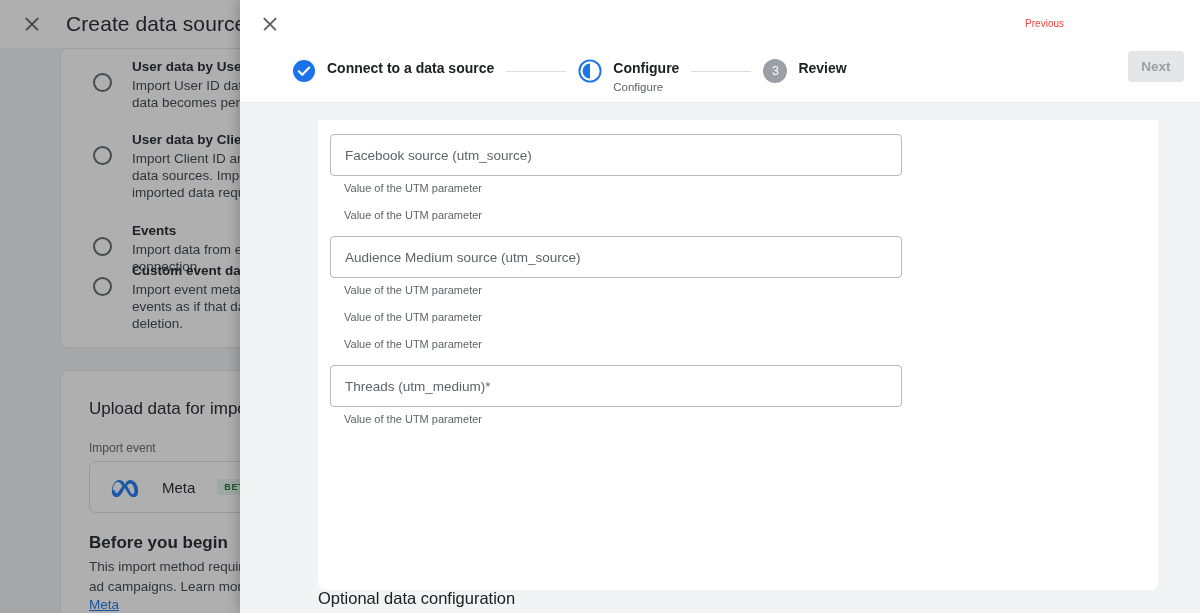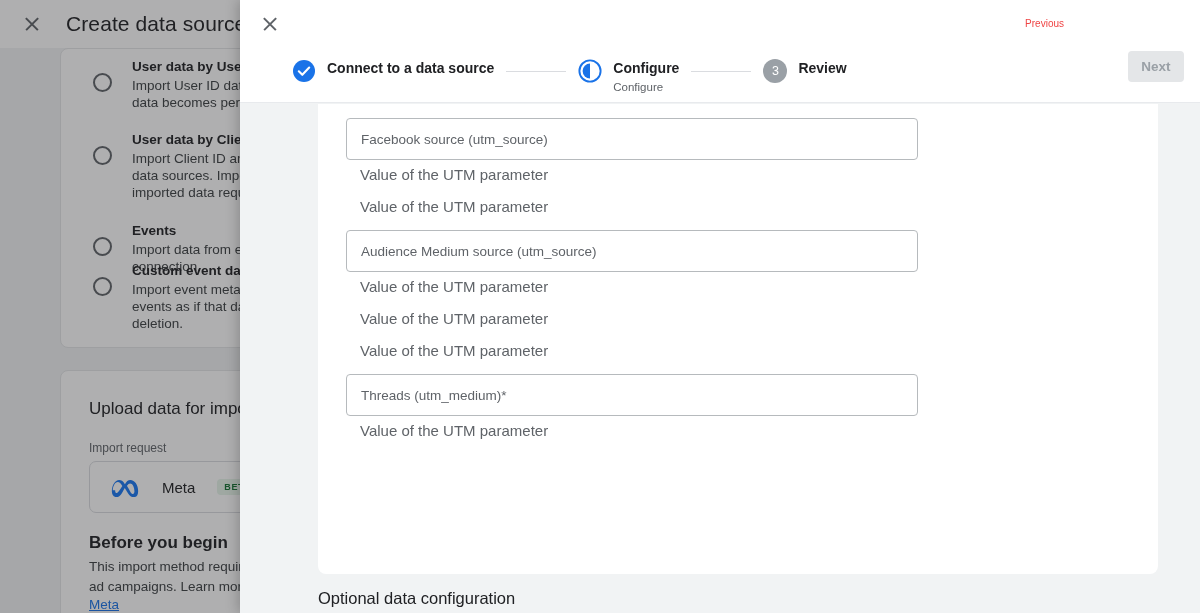--- a/index.html
+++ b/index.html
@@ -153,36 +153,36 @@
   .step-txt-wrap { display: flex; flex-direction: column; }
   .step-label { font-size: 14px; font-weight: 700; color: #202124; line-height: 20px; }
   .step-sub { font-size: 11.5px; color: #5f6368; line-height: 16px; margin-top: 1px; }
   .step-conn {
     width: 60px; height: 1px; background: #dadce0;
     margin: 13px 12px 0 12px; flex: none;
   }
 
   
   #form-card {
-    position: absolute; left: 78px; top: 104px;
+    position: absolute; left: 78px; top: 120px;
     width: 840px; min-height: 470px;
     background: #ffffff;
     border-radius: 0 0 8px 8px;
-    padding: 14px 18px 16px 28px;
+    padding: 14px 18px 16px 12px;
   }
   .field-group { margin-bottom: 15px; }
   .field-box {
     width: 572px; height: 42px;
     border: 1px solid #b6babd; border-radius: 4px;
     display: flex; align-items: center; padding: 0 14px;
     background: #fff; cursor: text;
   }
   .field-ph { font-size: 13.5px; color: #5f6368; }
   .field-help {
-    font-size: 15px; color: #5f6368;
+    font-size: 11px; color: #5f6368;
     margin: 6px 0 0 14px;
   }
   #optional-heading {
     position: absolute; left: 318px; top: 589px;
     font-size: 16.5px; color: #202124;
   }
 </style>
 </head>
 <body>
 
@@ -221,21 +221,21 @@
         <div class="radio-circle"></div>
         <div class="radio-texts">
           <div class="radio-title">Custom event data</div>
           <div class="radio-desc">Import event metadata to enrich existing events. Data is joined to events as if that data had always been there. Removal requires a data deletion.</div>
         </div>
       </div>
     </div>
 
     <div class="bg-card" id="bg-card-2">
       <div id="upload-title">Upload data for import</div>
-      <div id="import-source-label">Import request</div>
+      <div id="import-source-label">Import event</div>
 
       <div id="source-chip">
         <svg class="meta-logo" viewBox="0 0 34 22">
           <path d="M3.2 14.6c0-4.6 2.4-9.4 5.6-9.4 2 0 3.4 1.6 5.2 4.6 -1.6 2.6-2.8 4.4-2.8 4.4 -2 3-2.6 3.6-3.6 3.6 -1.1 0-1.8-1-1.8-3.2Zm18.6-.6c-1.7-2.8-2.3-3.8-2.6-4.3 1.2-1.9 2.3-2.8 3.6-2.8 2.7 0 4.9 4 4.9 8.9 0 1.9-.6 3-1.9 3 -1.2 0-1.8-.8-4-4.8ZM22.9 3.2c-2.4 0-4.3 1.8-6 4.6C14.6 4.2 12.7 3.2 10.4 3.2 5.7 3.2 2.1 9.3 2.1 15.8c0 4.1 2 6.7 5.3 6.7 2.4 0 4.1-1.1 7.2-6.5 0 0 1.3-2.2 2.2-3.8 .3.5 .6 1.1 1 1.7l1.5 2.6c3 5 4.7 6 7.6 6 3.2 0 5-2.6 5-6.8 0-6.8-3.7-12.5-8.9-12.5Z" fill="#1877f2"></path>
         </svg>
         <span id="source-name">Meta</span>
         <span id="beta-badge">BETA</span>
       </div>
 
       <div id="before-title">Before you begin</div>

